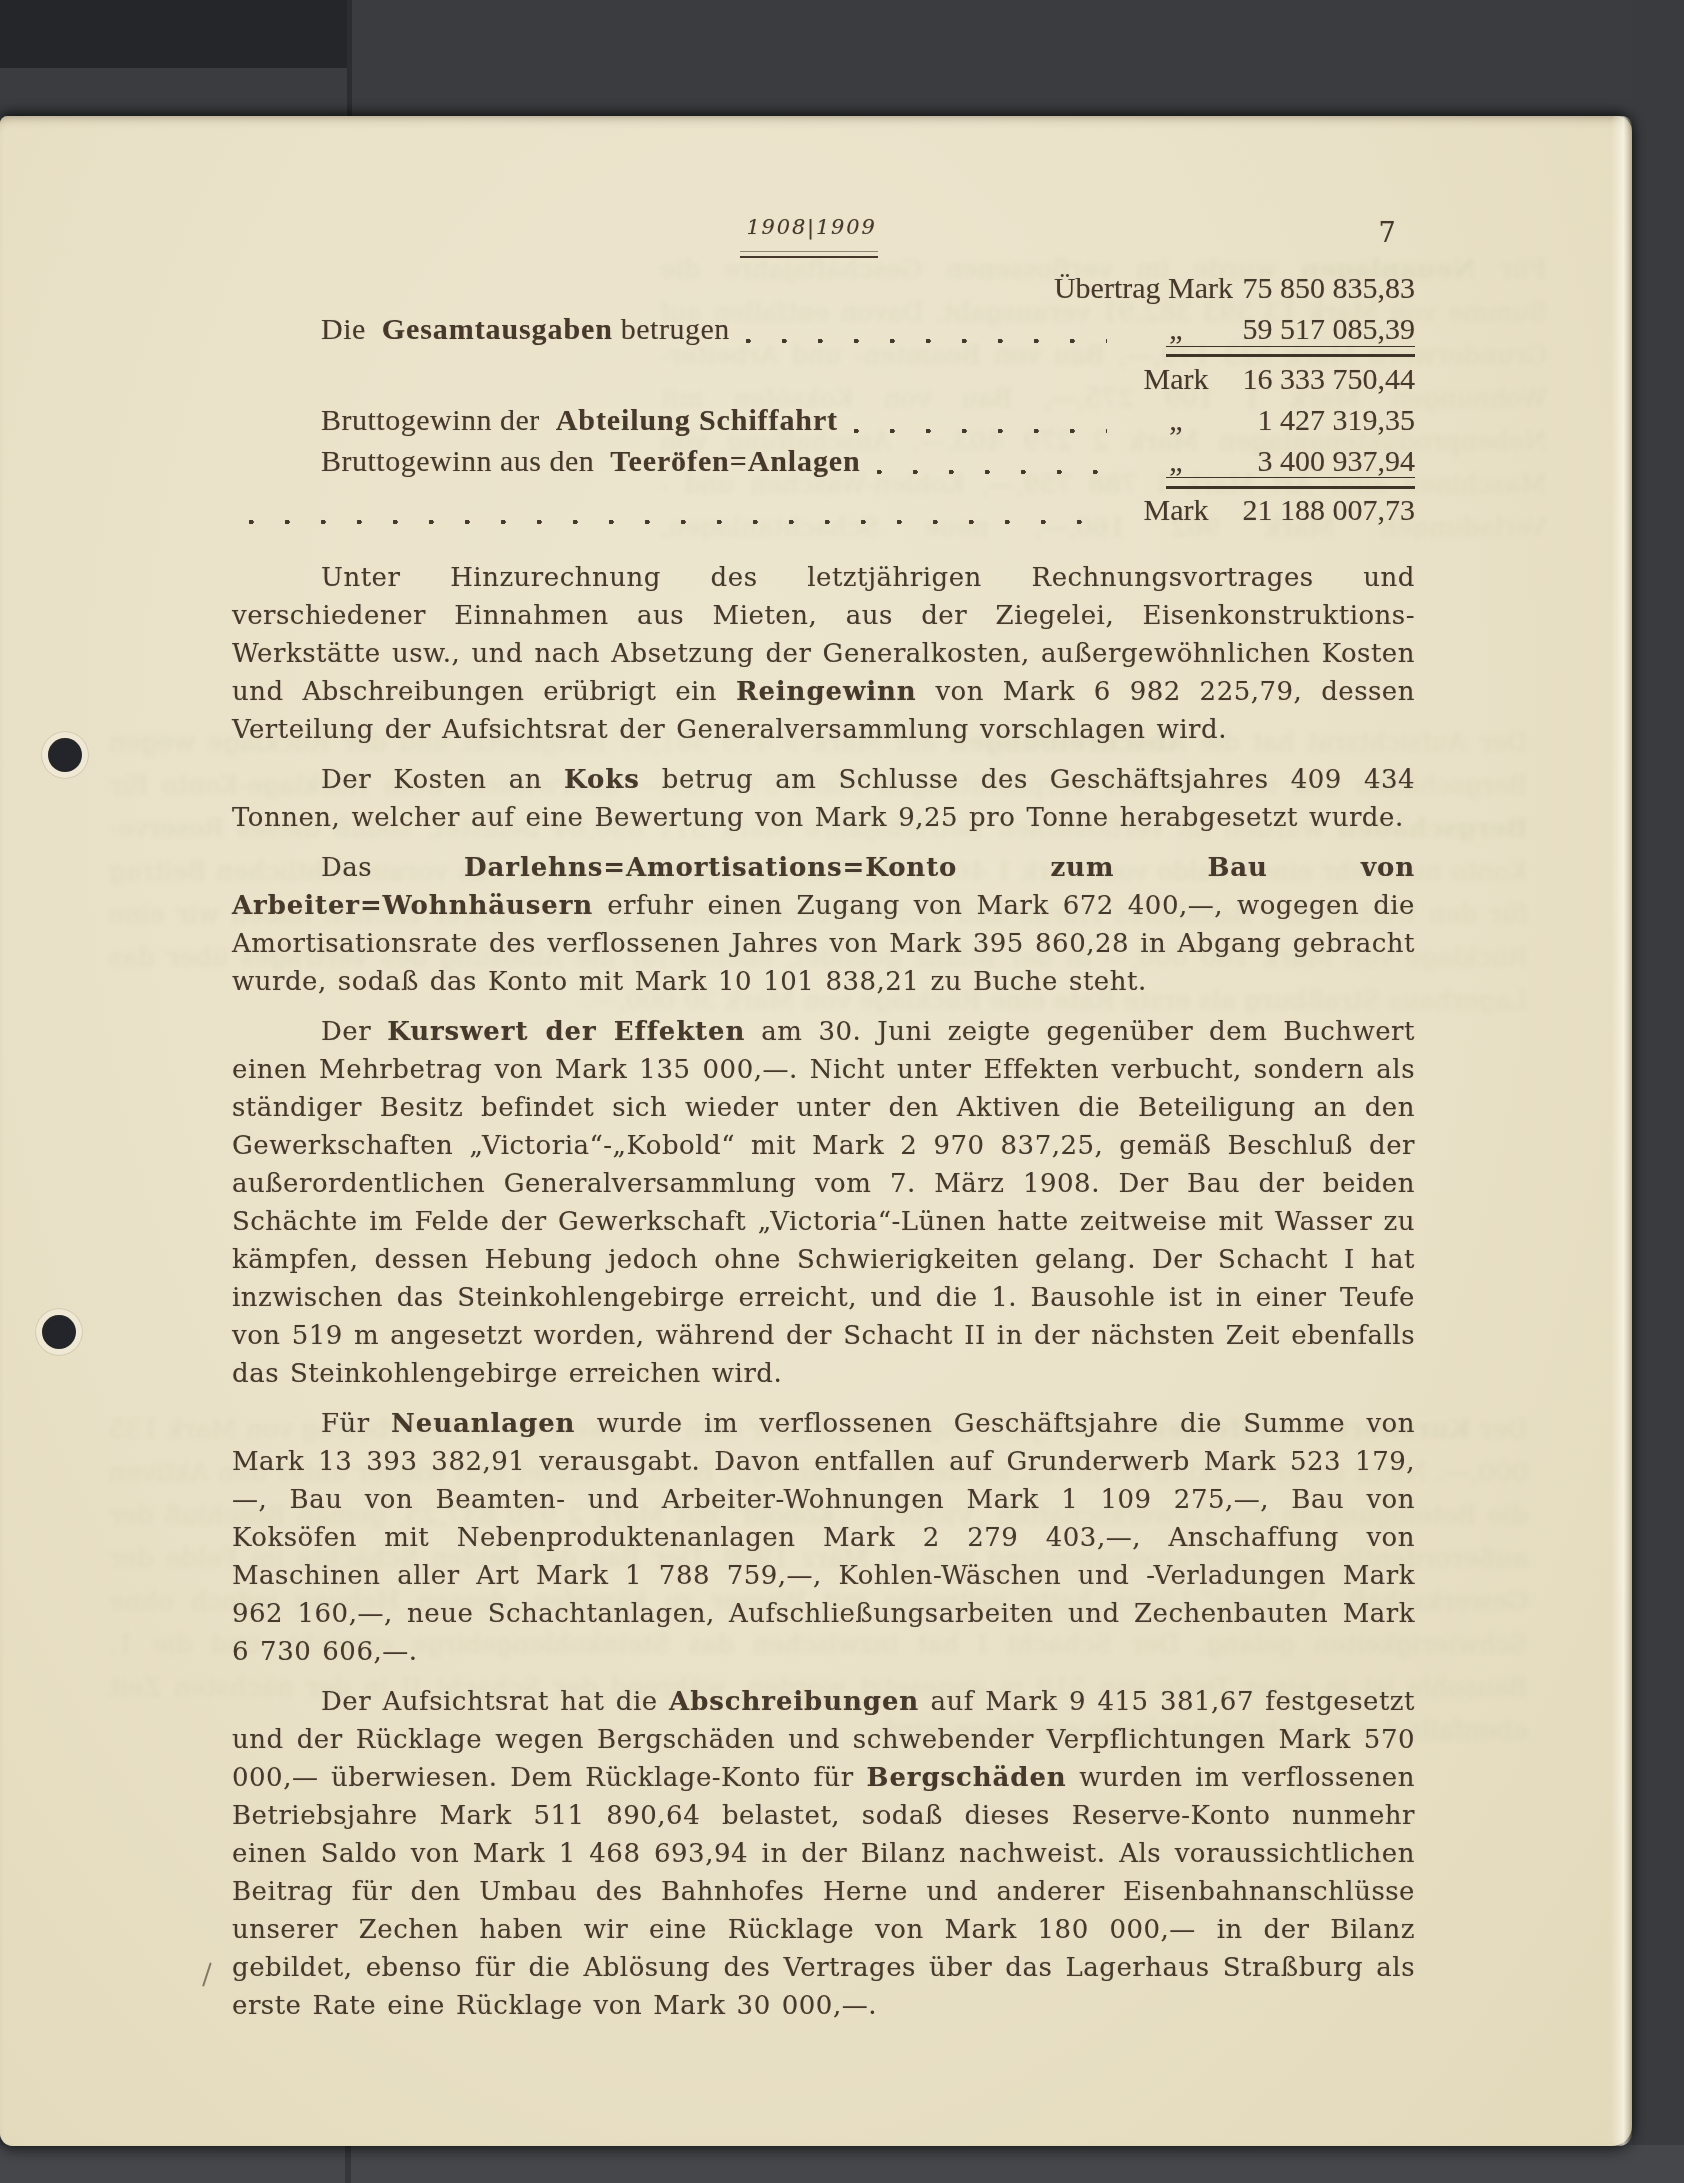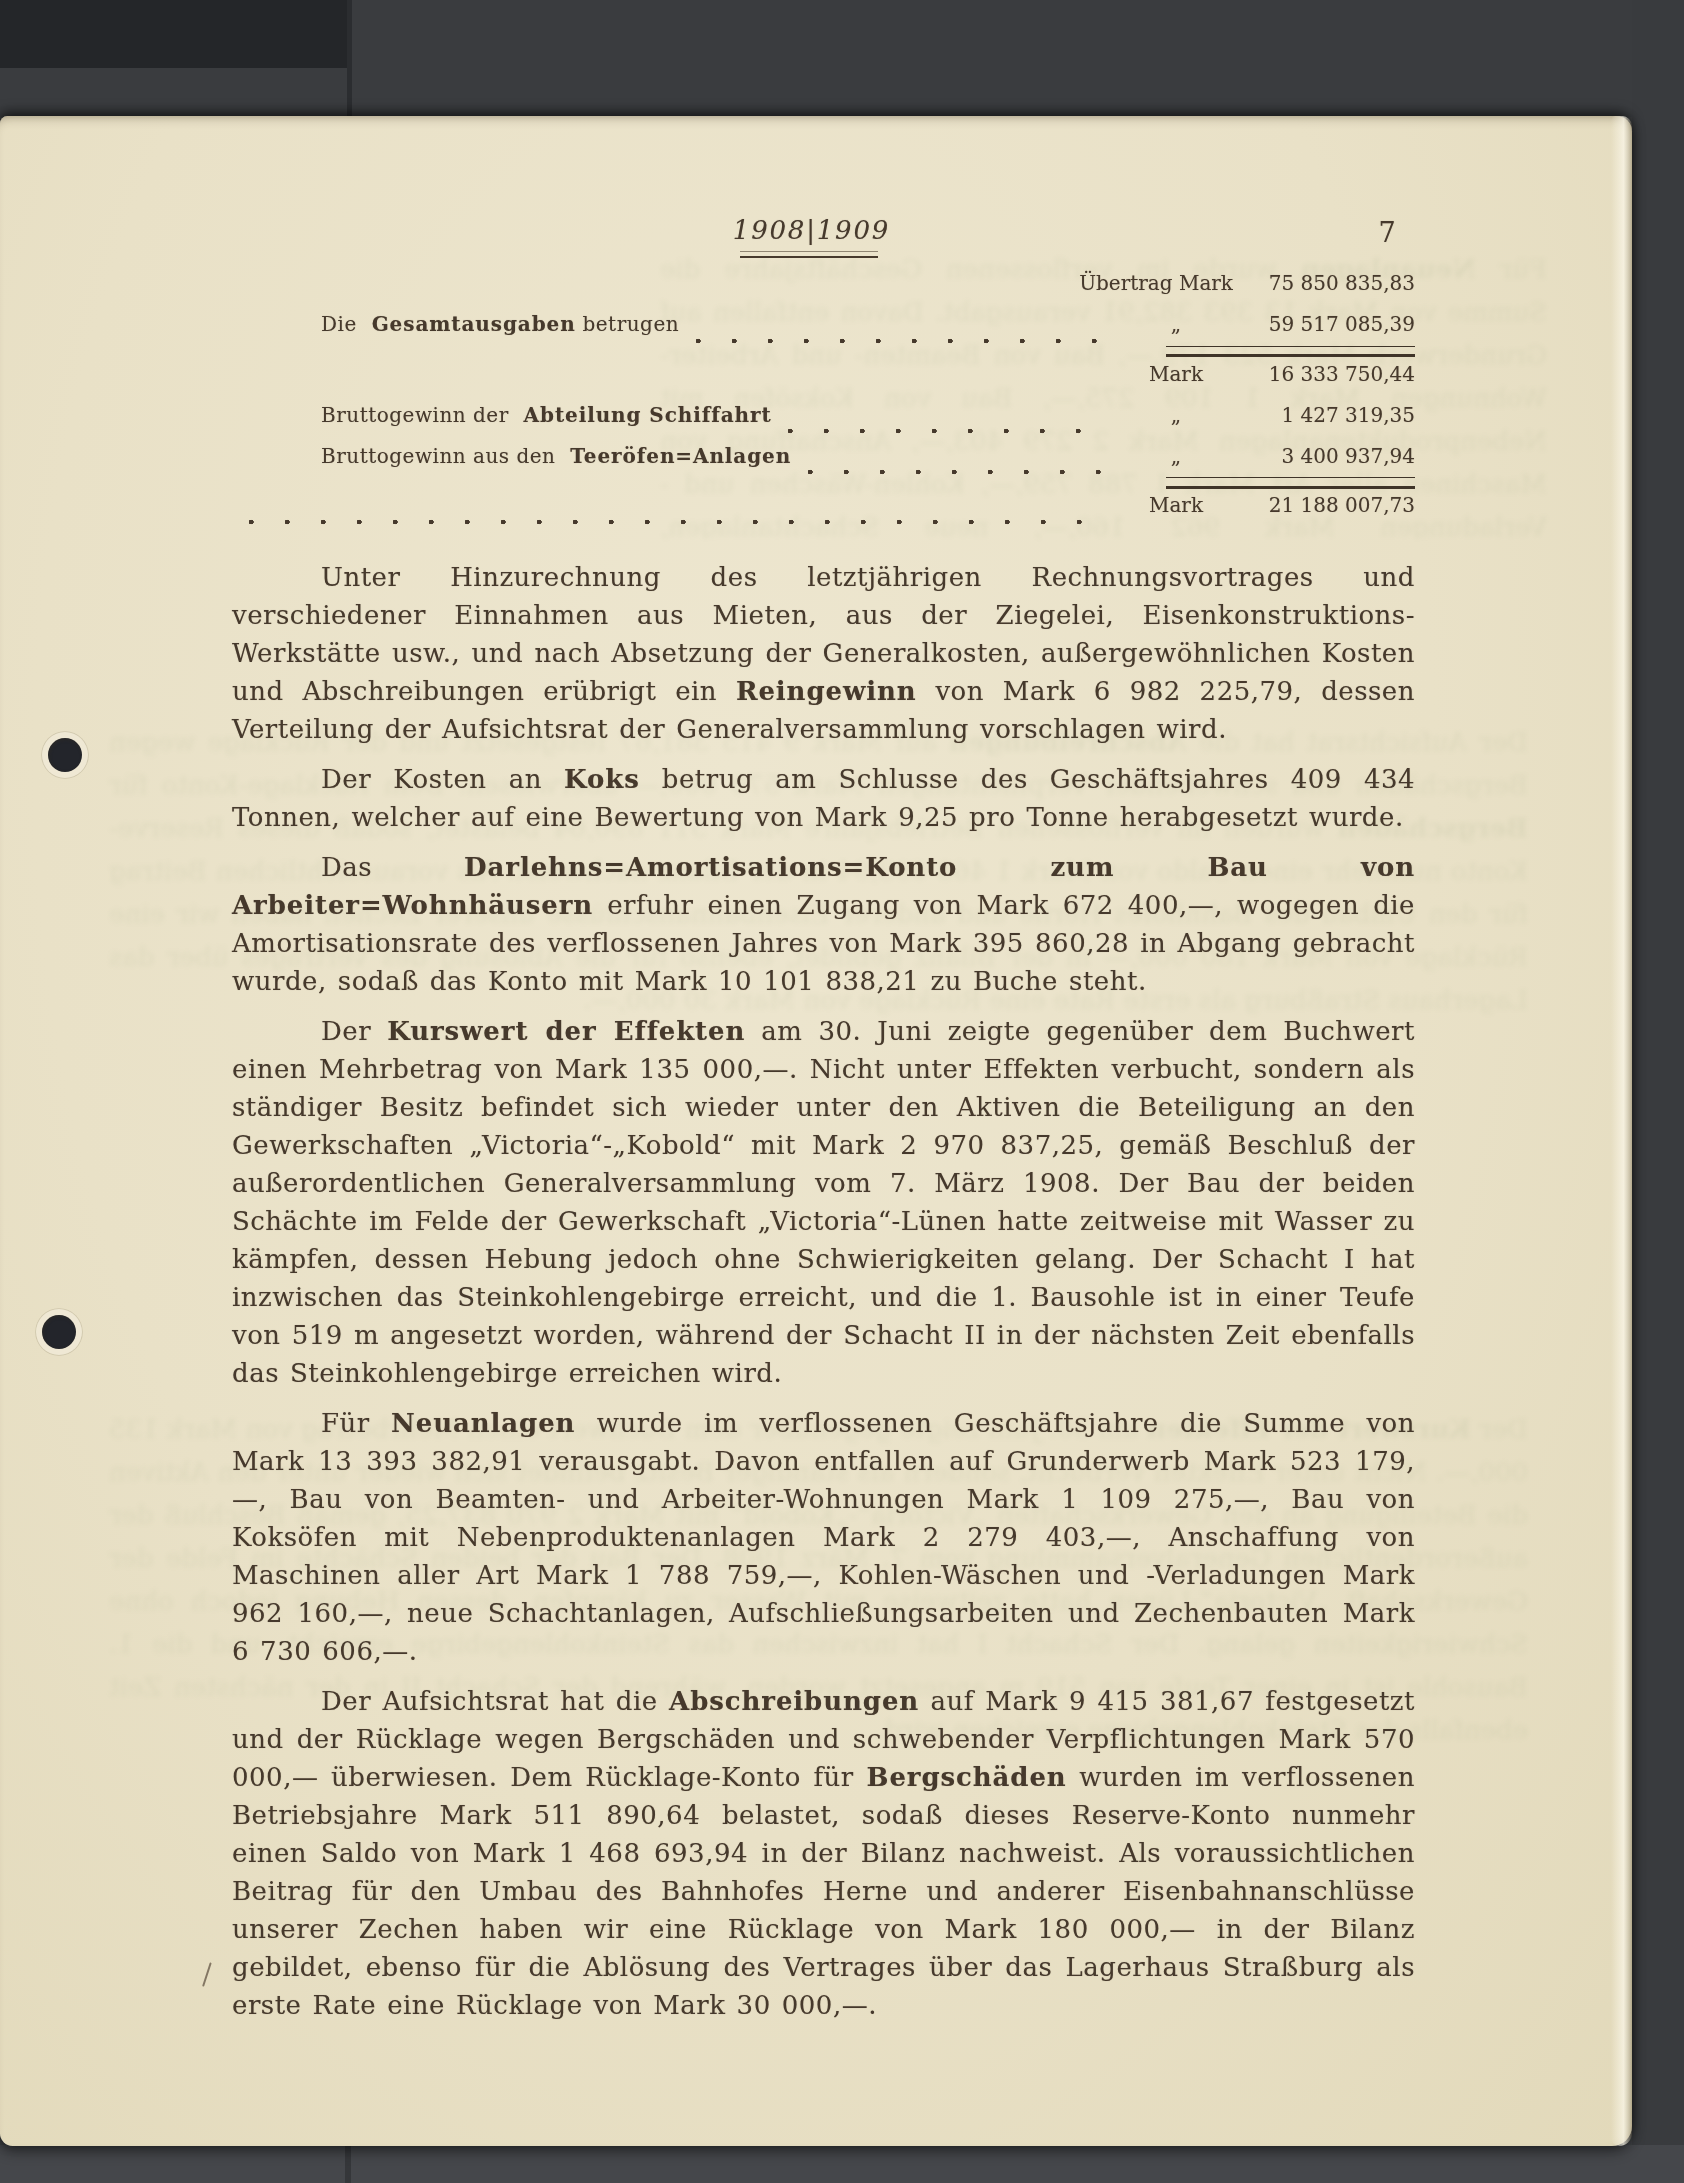--- a/index.html
+++ b/index.html
@@ -18,30 +18,30 @@
   .paper::before{content:'';position:absolute;inset:0;border-radius:inherit;pointer-events:none;
     box-shadow:inset 0 9px 12px -9px rgba(60,45,25,.45), inset -6.4px 0 10px -7.3px rgba(90,78,50,.35);}
   .paper::after{content:'';position:absolute;right:0;top:0;bottom:0;width:21px;border-radius:inherit;pointer-events:none;
     background:linear-gradient(to right, rgba(250,246,232,0), rgba(250,246,232,.75) 60%, rgba(120,108,80,.30) 100%);}
 
   .ghost{position:absolute;transform:scaleX(-1);filter:blur(2.7px);opacity:.10;color:#7e9268;
     font-size:26px;line-height:43px;text-align:justify;overflow:hidden;pointer-events:none;}
   .ghost b{font-weight:700;}
 
   .year{position:absolute;left:725px;top:99px;width:173px;text-align:center;
-    font-style:italic;font-size:26px;letter-spacing:1.8px;color:#46392c;text-shadow:0 0 0.9px rgba(70,58,45,.35);}
+    font-style:italic;font-size:21px;letter-spacing:1.8px;color:#46392c;text-shadow:0 0 0.9px rgba(70,58,45,.35);}
   .year-rule{position:absolute;left:740px;top:135px;width:138px;height:4.1px;
     border-top:1.4px solid rgba(70,57,44,.55);border-bottom:2.3px solid #46392c;}
   .pageno{position:absolute;left:1353px;top:101px;width:68px;text-align:center;
     font-size:27px;color:#46392c;text-shadow:0 0 0.9px rgba(70,58,45,.35);}
 
   .content{position:absolute;left:232px;top:155px;width:1183px;color:#46392c;
     text-shadow:0 0 0.9px rgba(70,58,45,.32);}
 
-  .table{font-size:20px;margin-bottom:24px;}
+  .table{font-size:30px;margin-bottom:24px;font-family:Liberation Serif, serif;}
   .trow{display:flex;align-items:baseline;height:41px;white-space:nowrap;}
   .trow .lbl{letter-spacing:0.5px;}
   .trow.ind .lbl{padding-left:89px;}
   .trow b{font-weight:700;letter-spacing:0.9px;margin-left:8px;}
   .trow .dots{flex:1 1 auto;align-self:flex-end;height:6.4px;margin:0 12px 9px 15.5px;
     background-image:radial-gradient(circle at 3.2px 3.2px, #46392c 2.3px, rgba(0,0,0,0) 2.7px);
     background-size:36px 6.4px;background-repeat:repeat-x;}
   .trow .cur{flex:0 0 auto;min-width:114px;text-align:center;}
   .trow .amt{flex:0 0 182px;text-align:right;}
   .tr-end{justify-content:flex-end;}

